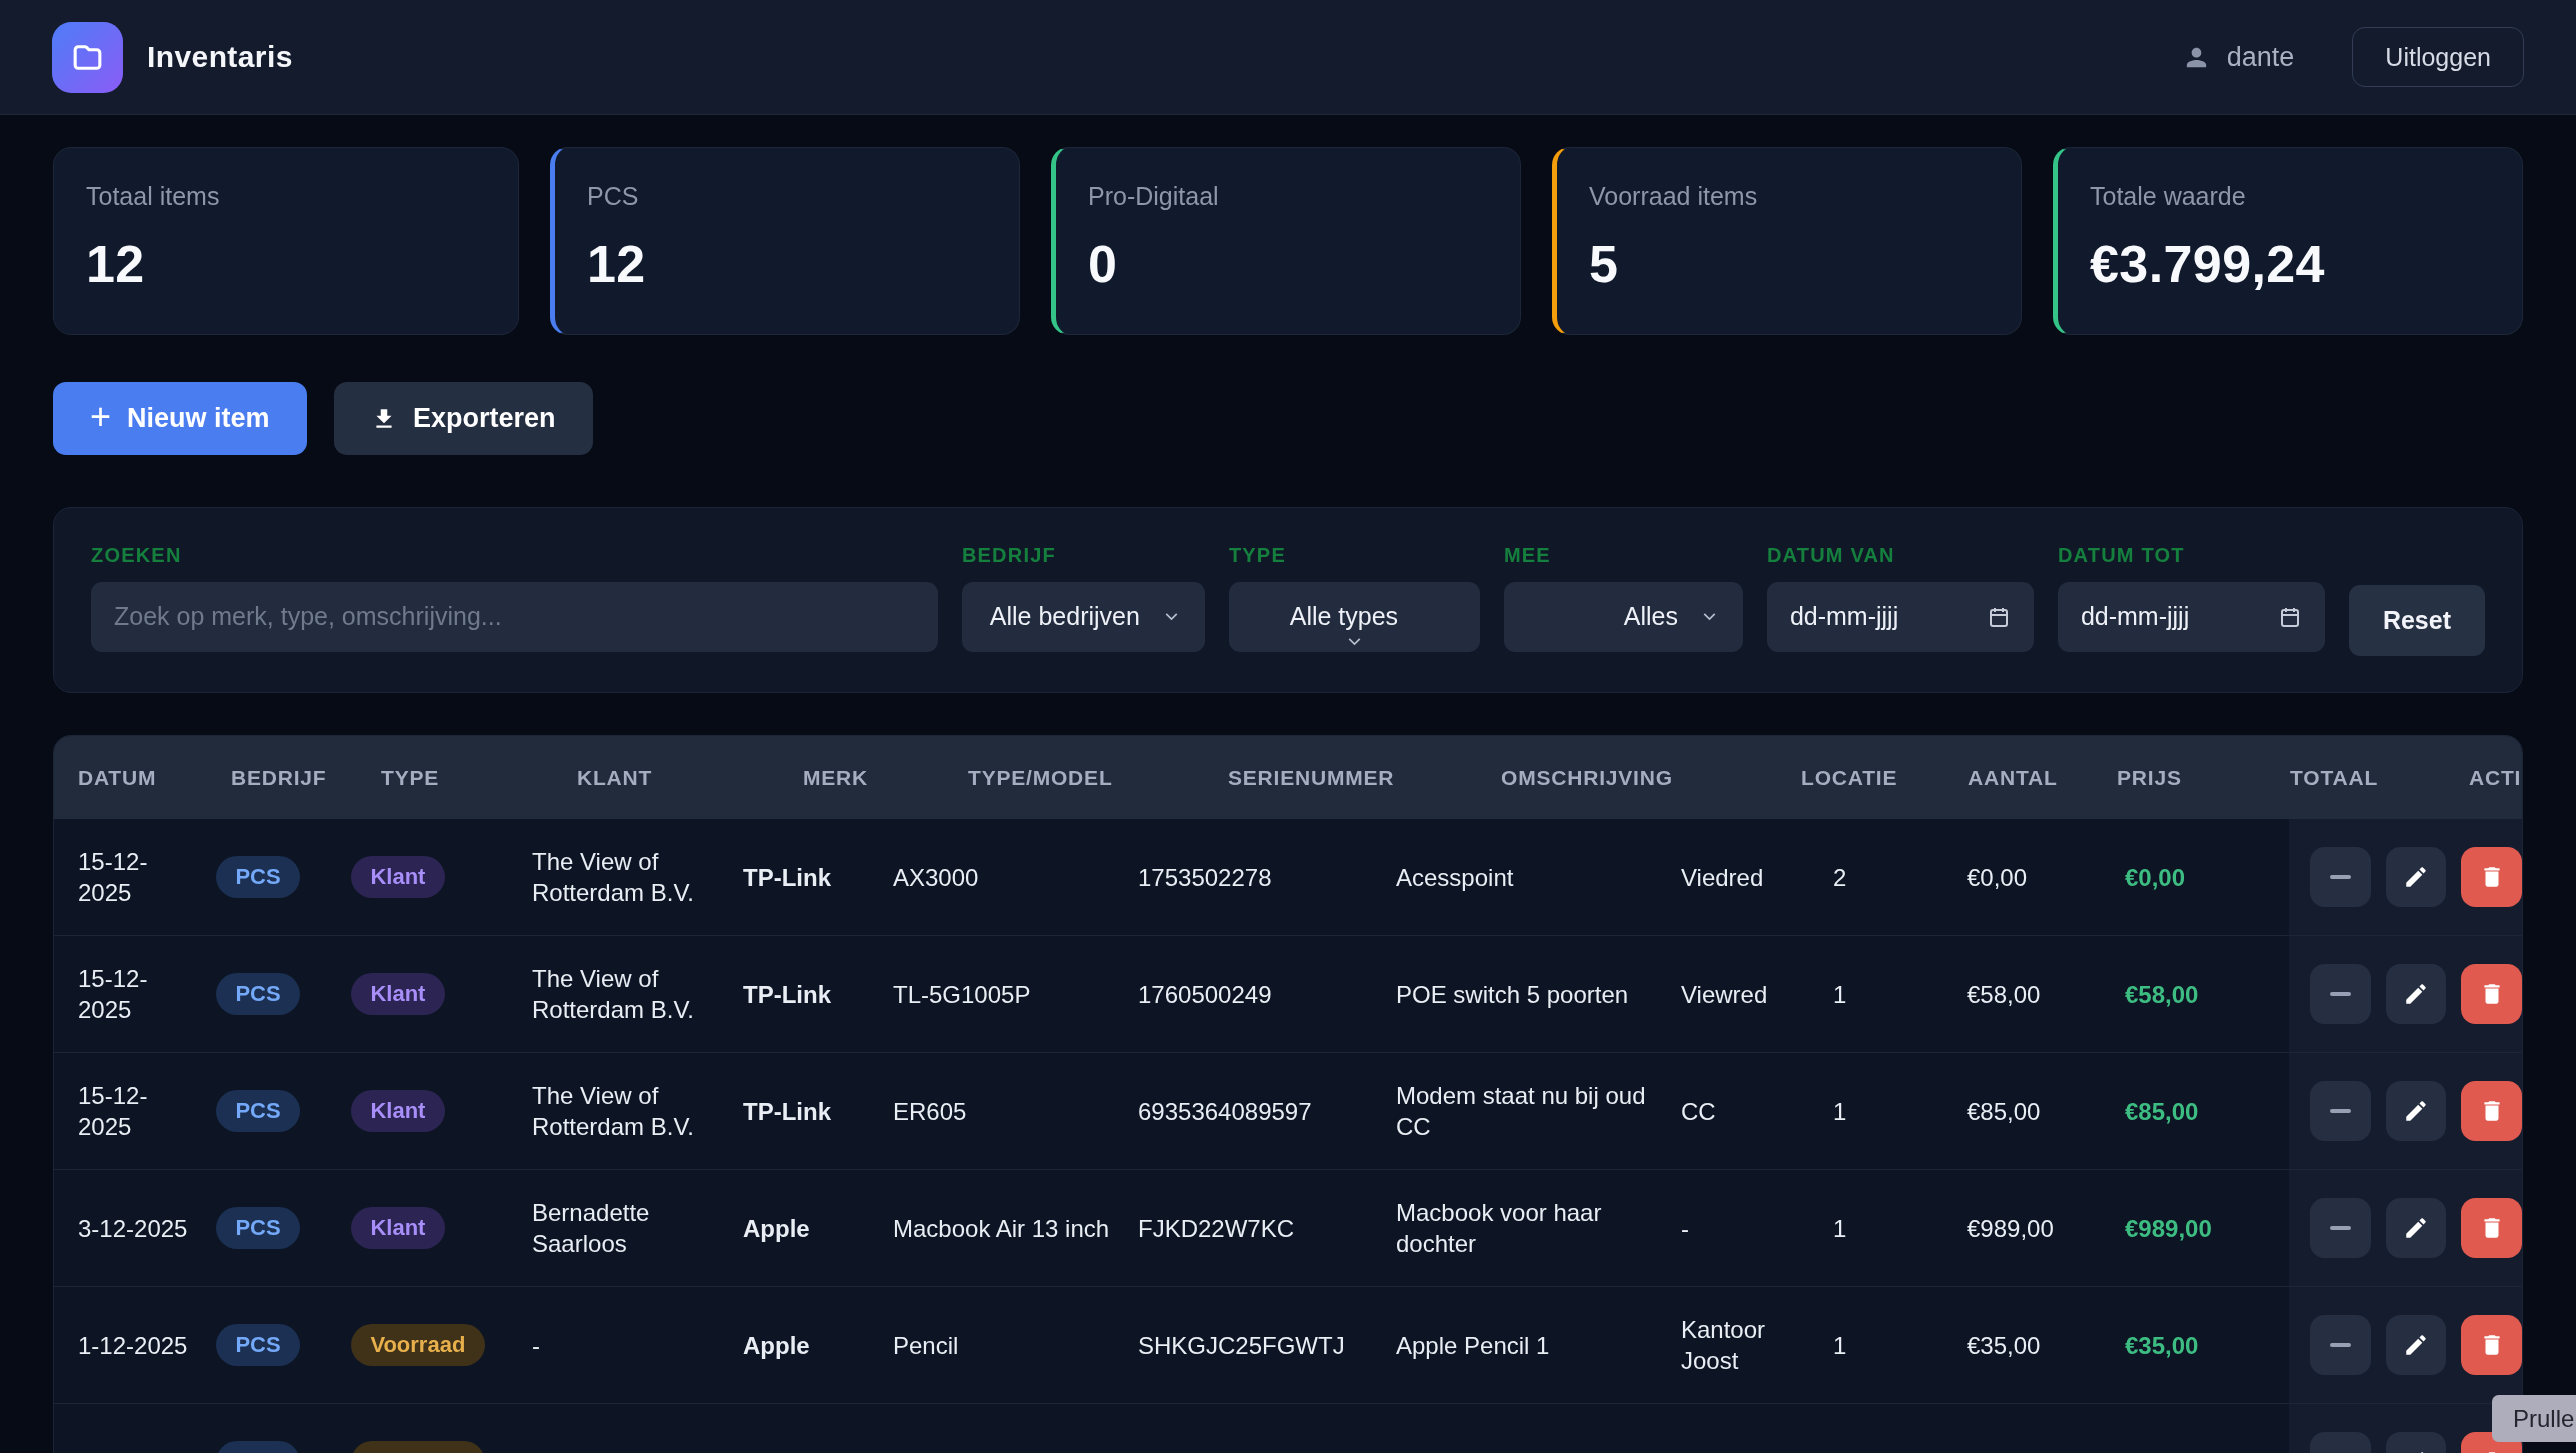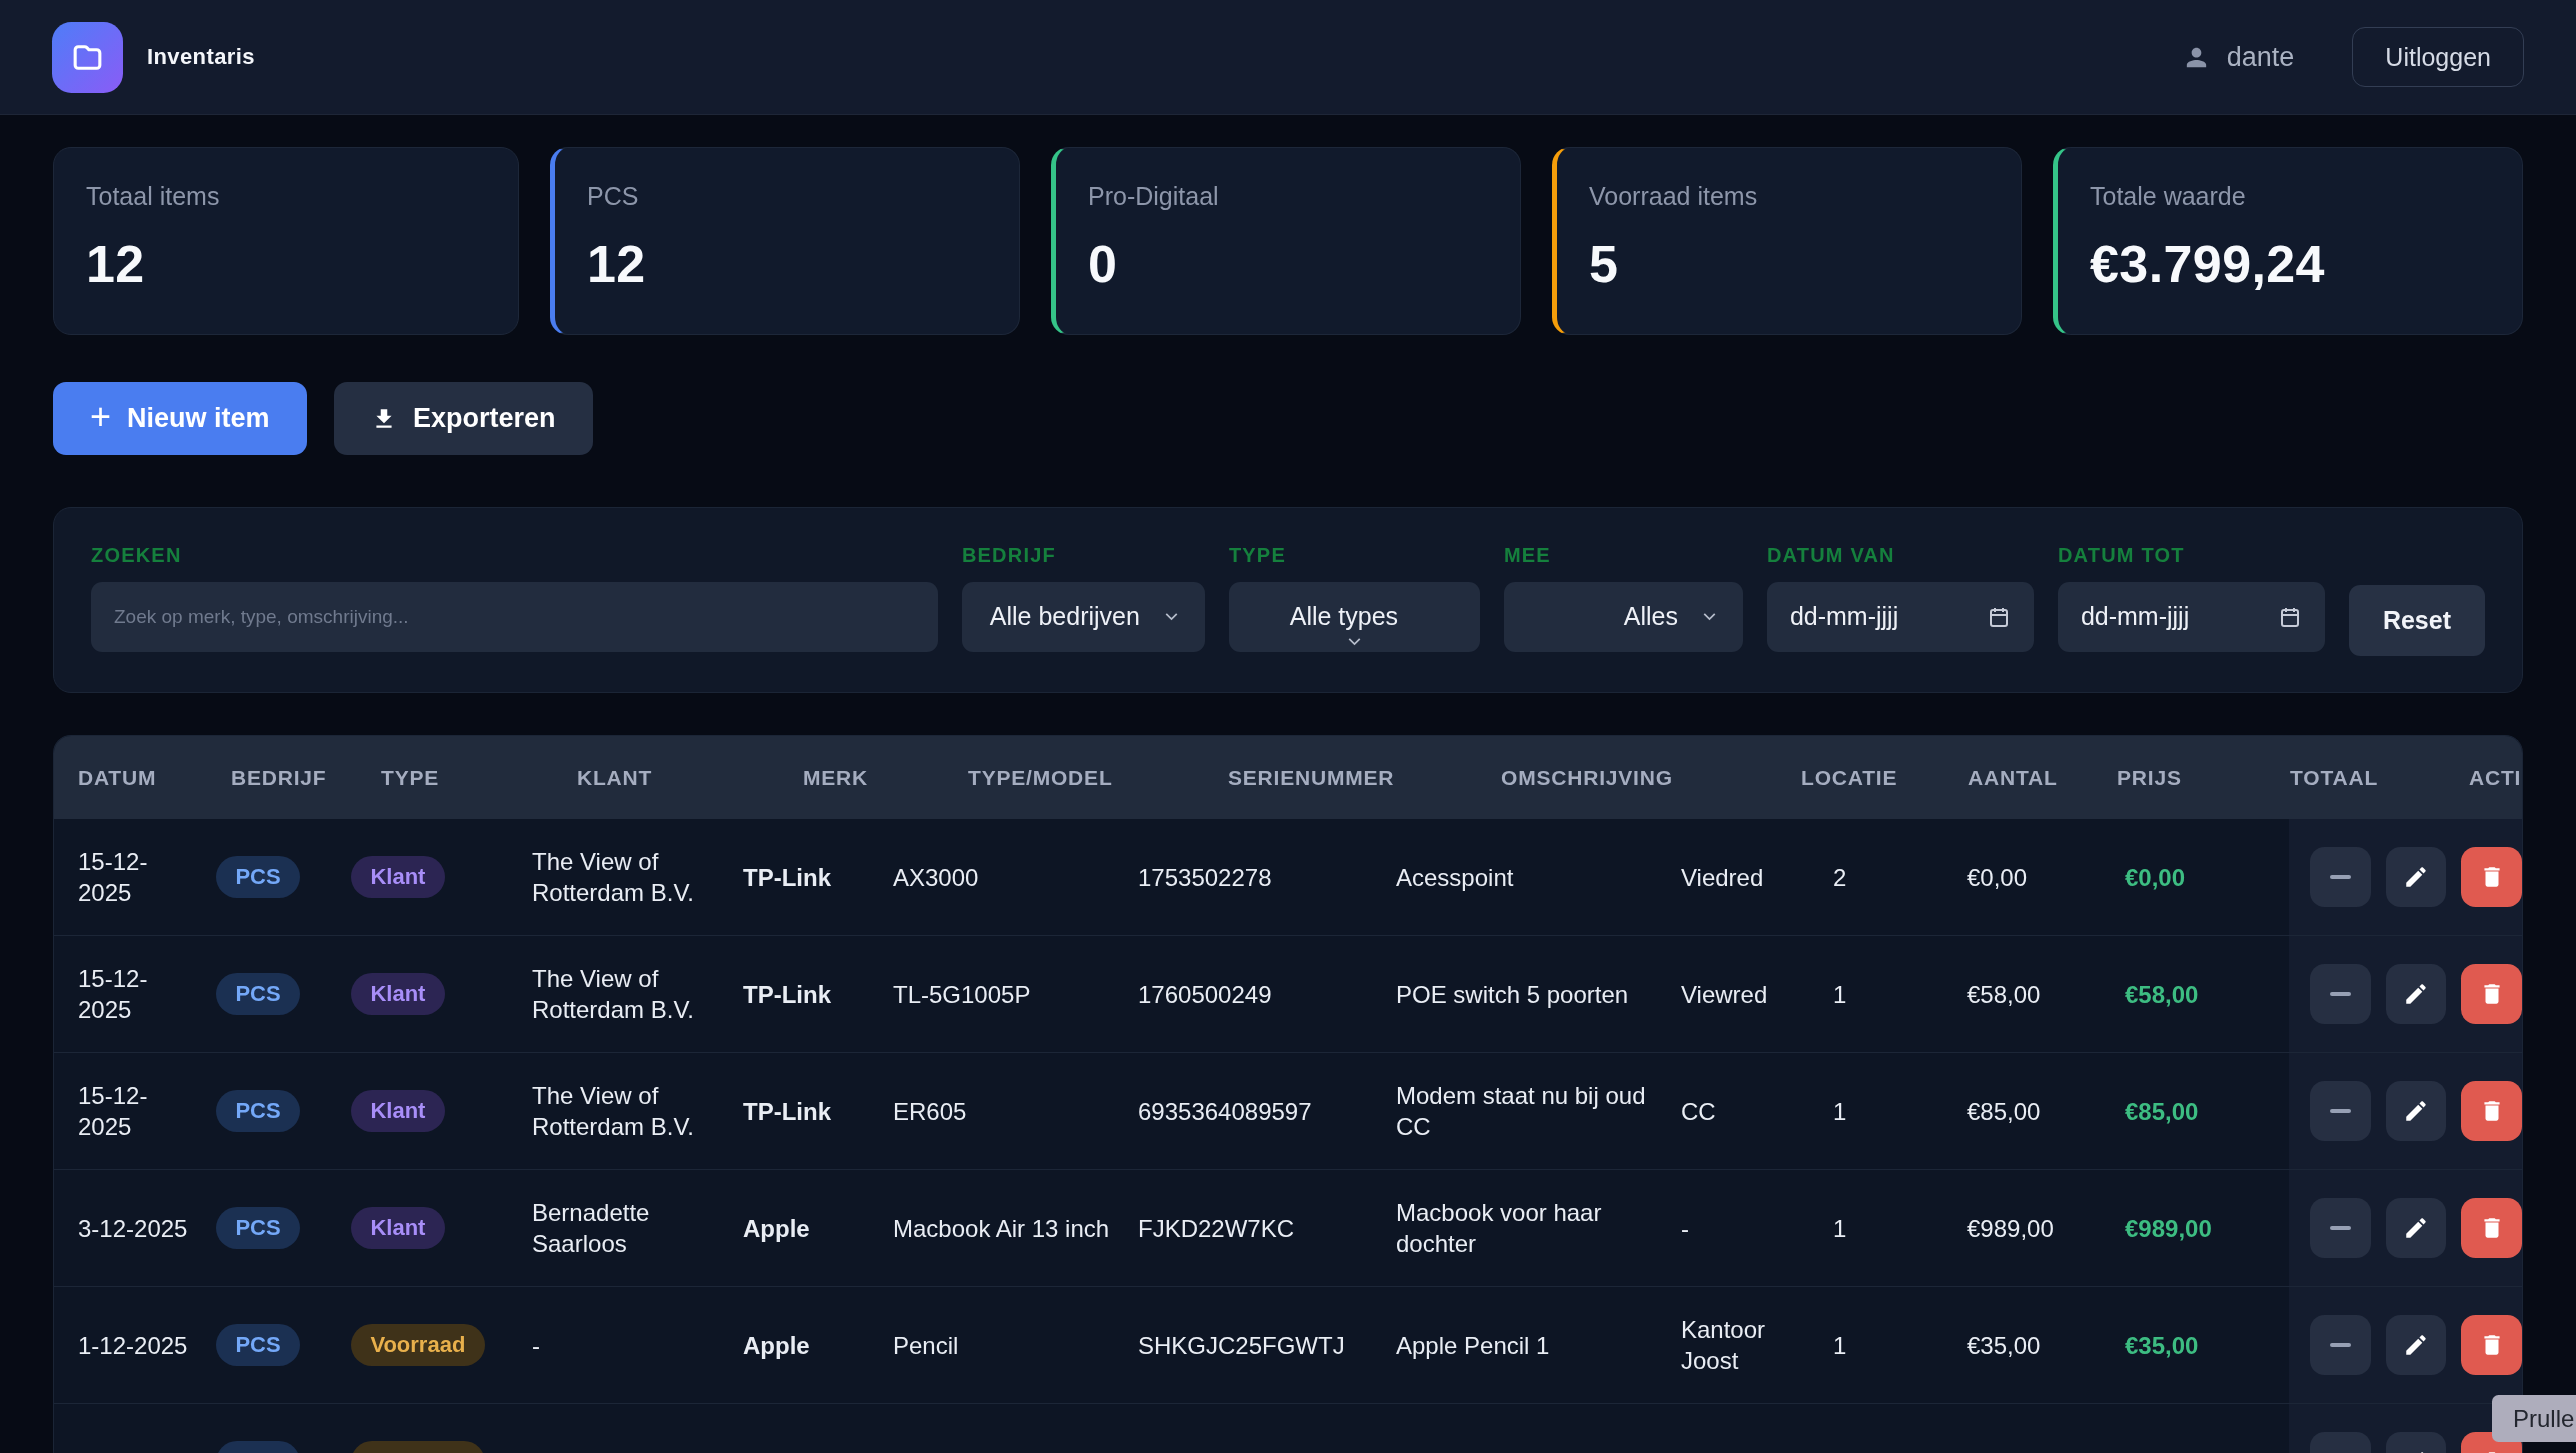--- a/index.html
+++ b/index.html
@@ -16,21 +16,21 @@
     height:115px; background:#131b2d; border-bottom:0.8px solid #1e2637;
     display:flex; align-items:center; justify-content:space-between;
     padding:0 52px;
   }
   .brand { display:flex; align-items:center; gap:24px; }
   .logo {
     width:71px; height:71px; border-radius:19.4px;
     background:linear-gradient(135deg,#4e7df8,#8a5cf6);
     display:flex; align-items:center; justify-content:center;
   }
-  .app-title { font-size:22px; font-weight:700; color:#f4f6fa; letter-spacing:0.4px; }
+  .app-title { font-size:30px; font-weight:700; color:#f4f6fa; letter-spacing:0.4px; }
   .userbox { display:flex; align-items:center; gap:16px; }
   .user-name { font-size:27px; color:#aab2c2; }
   .logout-btn {
     margin-left:42px; padding:14.6px 32px; border-radius:13px;
     border:1.6px solid #333e54; background:transparent; color:#d6dbe6;
     font-size:25px; font-family:inherit; cursor:pointer;
   }
 
   
   .stats { margin:32px 53px 0; display:flex; gap:31px; }
@@ -65,21 +65,21 @@
   .flabel {
     font-size:20px; font-weight:600; letter-spacing:1.2px; color:#15803d;
     margin-bottom:14.6px; text-transform:uppercase;
   }
   .field {
     height:70px; background:#222c3e; border-radius:11.3px;
     display:flex; align-items:center; padding:0 23px; font-size:25px; color:#eef1f7;
   }
   .field input {
     width:100%; background:transparent; border:none; outline:none;
-    font-size:19px; color:#a3a3a3; font-family:inherit;
+    font-size:25px; color:#a3a3a3; font-family:inherit;
   }
   .field input::placeholder { color:#707a8e; }
   .select-field { justify-content:flex-end; cursor:pointer; }
   .select-field .val { margin-right:21px; }
   .date-field { justify-content:space-between; cursor:text; }
   .w-bedrijf { width:243px; } .w-type { width:251px;flex-direction:column; } .w-mee { width:239px; }
   .w-date { width:267px; }
   .reset-btn {
     align-self:flex-end; height:71px; padding:0 34px; border:none; border-radius:11.3px;
     background:#273144; color:#f2f4f9; font-size:25px; font-weight:600;

